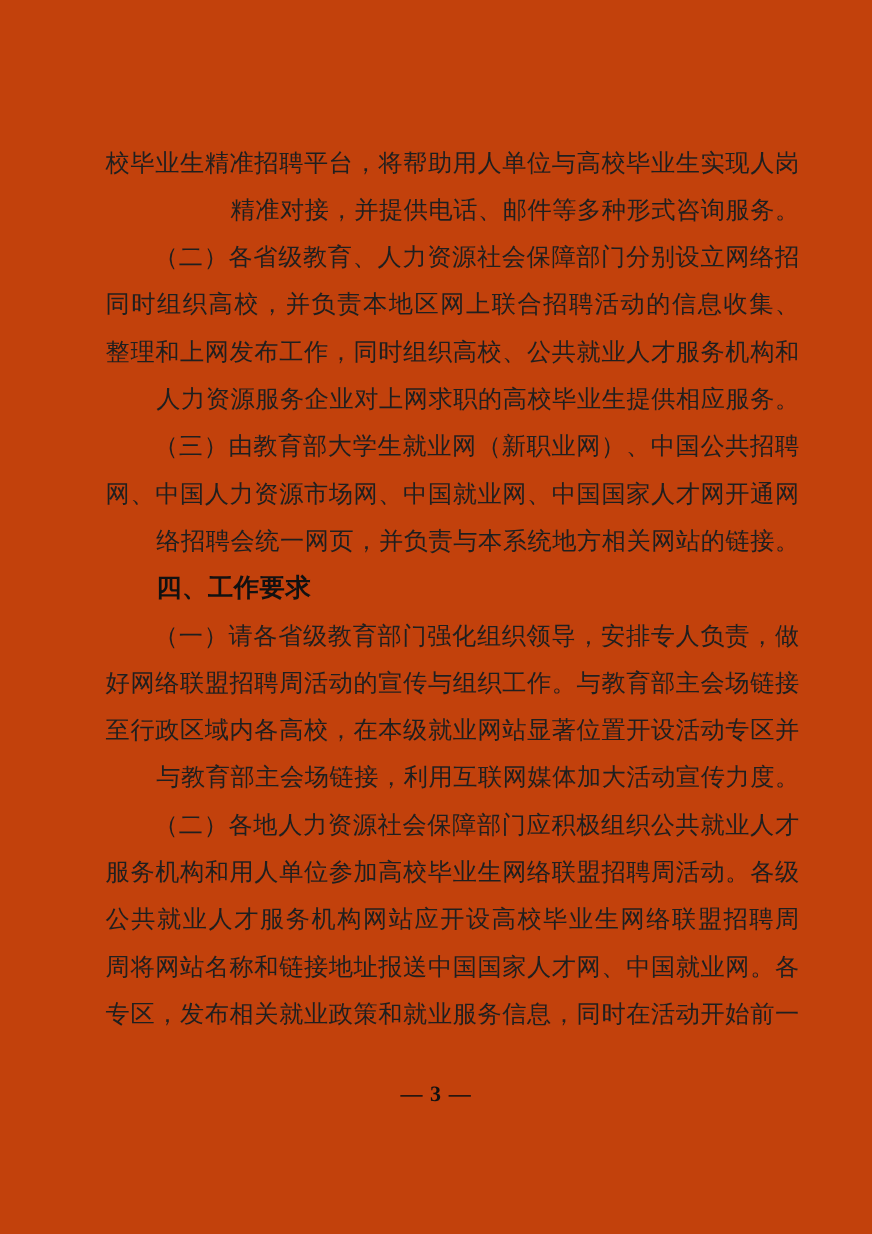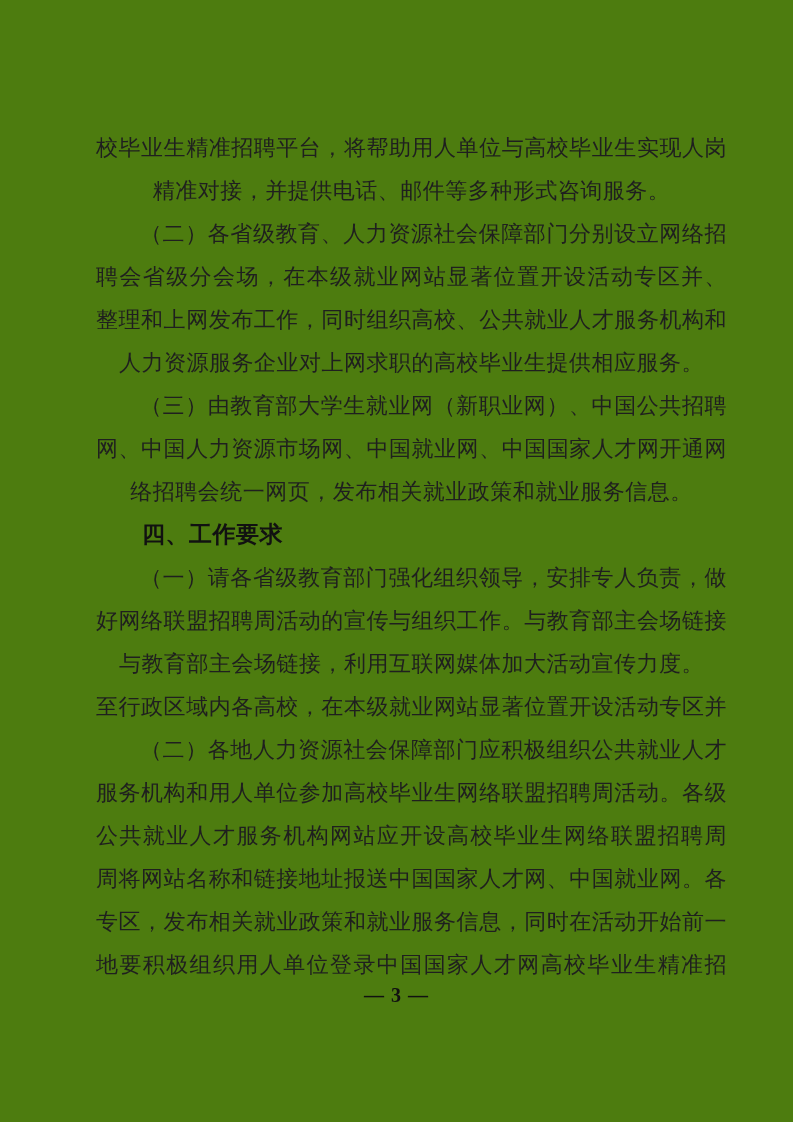--- a/index.html
+++ b/index.html
@@ -8,33 +8,33 @@
     height: 1122px;
     background: #ffffff;
     position: relative;
     overflow: hidden;
     font-family: "Liberation Serif", "DejaVu Serif", serif;
     color: #1f1f1f;
   }
   .page {
     position: absolute;
     inset: 0;
-    background: #4d7c0f;
+    background: #c2410c;
   }
   .text-block {
     position: absolute;
     left: 96px;
     top: 126px;
     width: 631px;
   }
   .line {
     font-size: 22px;
     line-height: 43px;
     height: 43px;
-    text-align: center;
+    text-align: right;
     letter-spacing: 0.5px;
   }
   .line.full {
     text-align: justify;
     text-align-last: justify;
   }
   .line.indent {
     text-indent: 2em;
   }
   .line.heading {
@@ -60,34 +60,33 @@
   }
 </style>
 </head>
 <body>
 
 <div class="page">
   <main class="text-block">
       <div class="line full">校毕业生精准招聘平台，将帮助用人单位与高校毕业生实现人岗</div>
       <div class="line end">精准对接，并提供电话、邮件等多种形式咨询服务。</div>
       <div class="line full indent">（二）各省级教育、人力资源社会保障部门分别设立网络招</div>
-      <div class="line full">聘会省级分会场，在本级就业网站显著位置开设活动专区并、</div>
+      <div class="line full">同时组织高校，并负责本地区网上联合招聘活动的信息收集、</div>
       <div class="line full">整理和上网发布工作，同时组织高校、公共就业人才服务机构和</div>
       <div class="line end">人力资源服务企业对上网求职的高校毕业生提供相应服务。</div>
       <div class="line full indent">（三）由教育部大学生就业网（新职业网）、中国公共招聘</div>
       <div class="line full">网、中国人力资源市场网、中国就业网、中国国家人才网开通网</div>
-      <div class="line end">络招聘会统一网页，发布相关就业政策和就业服务信息。</div>
+      <div class="line end">络招聘会统一网页，并负责与本系统地方相关网站的链接。</div>
       <div class="line heading">四、工作要求</div>
       <div class="line full indent">（一）请各省级教育部门强化组织领导，安排专人负责，做</div>
       <div class="line full">好网络联盟招聘周活动的宣传与组织工作。与教育部主会场链接</div>
+      <div class="line full">至行政区域内各高校，在本级就业网站显著位置开设活动专区并</div>
       <div class="line end">与教育部主会场链接，利用互联网媒体加大活动宣传力度。</div>
-      <div class="line full">至行政区域内各高校，在本级就业网站显著位置开设活动专区并</div>
       <div class="line full indent">（二）各地人力资源社会保障部门应积极组织公共就业人才</div>
       <div class="line full">服务机构和用人单位参加高校毕业生网络联盟招聘周活动。各级</div>
       <div class="line full">公共就业人才服务机构网站应开设高校毕业生网络联盟招聘周</div>
       <div class="line full">周将网站名称和链接地址报送中国国家人才网、中国就业网。各</div>
       <div class="line full">专区，发布相关就业政策和就业服务信息，同时在活动开始前一</div>
-      <div class="line full">地要积极组织用人单位登录中国国家人才网高校毕业生精准招</div>
     </main>
   <div class="page-number">
     <span>— 3 —</span>
   </div>
 </div>
 
 </body></html>

